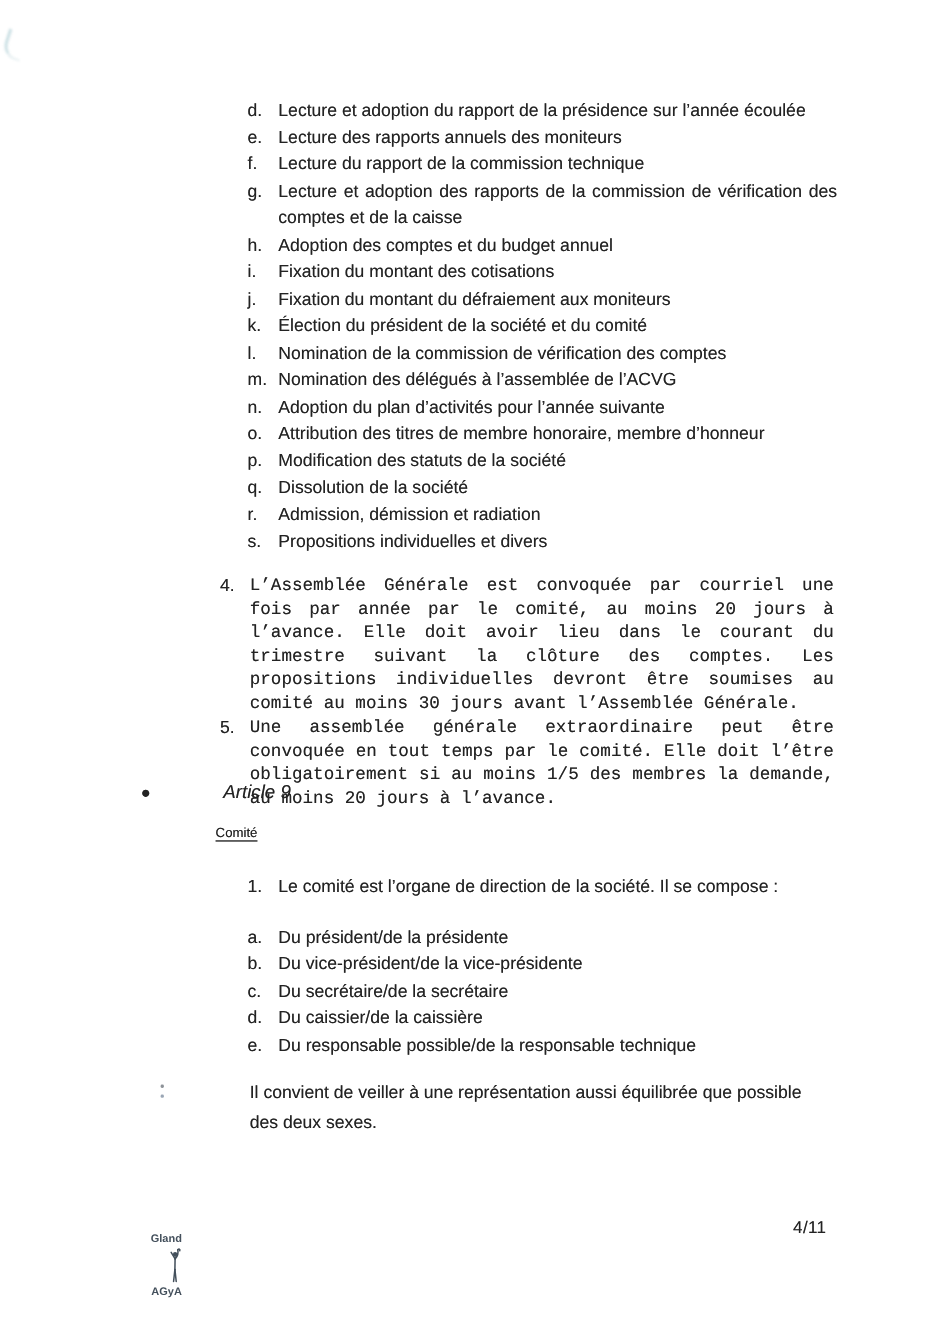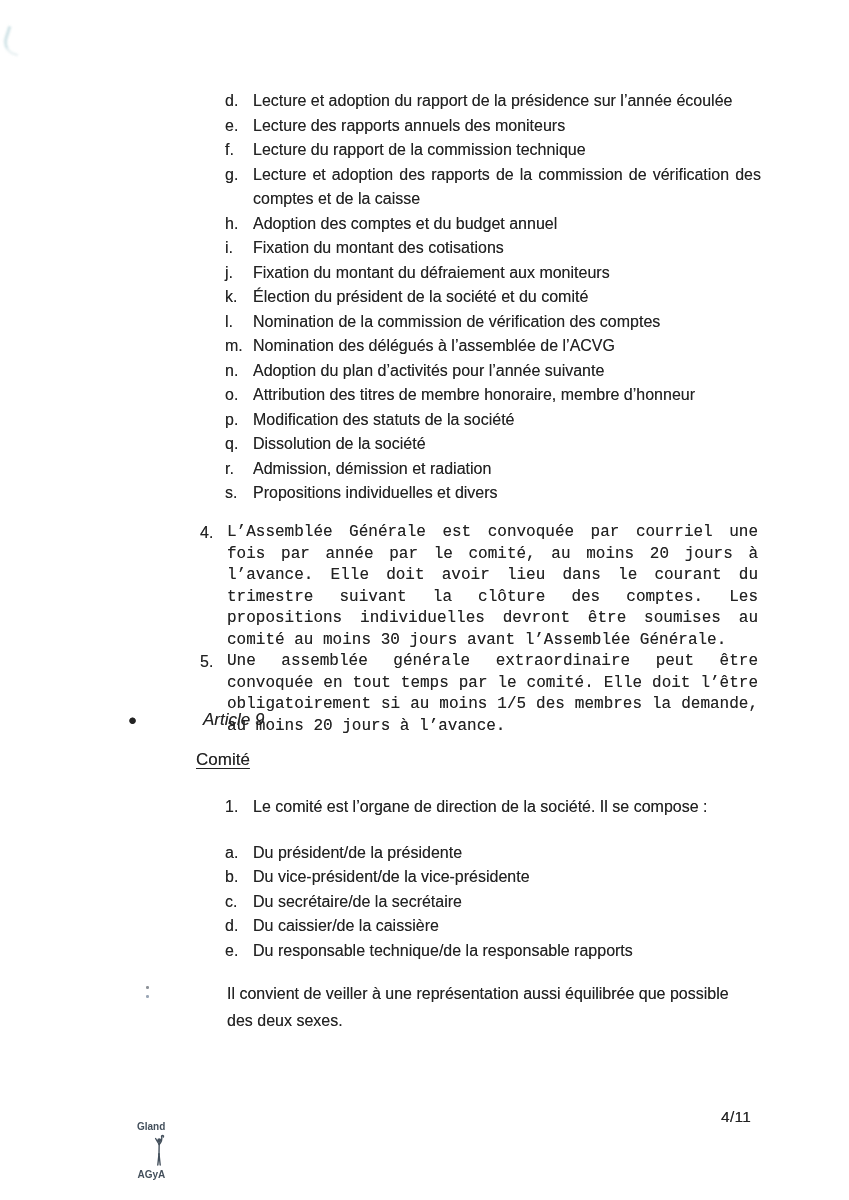--- a/index.html
+++ b/index.html
@@ -23,21 +23,21 @@
   .agenda .t { text-align:justify; }
 
   .numbered { top:522px; left:200px; width:558px; font-size:16px; line-height:21.5px; }
   .numbered .m { flex:0 0 27px; }
   .numbered .t { text-align:justify;font-family:Liberation Mono, monospace; }
 
   .article-line { top:710px; left:128px; font-size:17px; display:flex; align-items:baseline; }
   .article-line .bullet { width:27px; font-size:15px; font-style:normal; }
   .article-line .title { font-style:italic;margin-left:48px; }
 
-  .section-heading { top:750px; left:196px; font-size:17px; text-decoration:underline; text-underline-offset:3px; }
+  .section-heading { top:750px; left:196px; font-size:12px; text-decoration:underline; text-underline-offset:3px; }
 
   .compose-intro { top:796px; left:225px; width:540px; font-size:16px; line-height:22px; }
 
   .compose-list { top:841px; left:225px; width:536px; font-size:16px; line-height:24.4px; }
 
   .closing { top:981px; left:227px; width:520px; font-size:16px; line-height:26.5px; }
 
   .page-number { top:1108px; left:721px; font-size:15.5px; letter-spacing:0.3px; }
 
   .footer-logo {
@@ -179,21 +179,21 @@
   <div class="row">
       <span class="m">c.</span>
       <span class="t">Du secrétaire/de la secrétaire</span>
     </div>
   <div class="row">
       <span class="m">d.</span>
       <span class="t">Du caissier/de la caissière</span>
     </div>
   <div class="row">
       <span class="m">e.</span>
-      <span class="t">Du responsable technique/de la responsable rapports</span>
+      <span class="t">Du responsable possible/de la responsable technique</span>
     </div>
 </section>
 
 <p class="abs closing">Il convient de veiller à une représentation aussi équilibrée que possible des deux sexes.</p>
 
 <div class="abs page-number">4/11</div>
 
 <div class="abs footer-logo">
   <span class="brand">Gland</span>
   <span>

